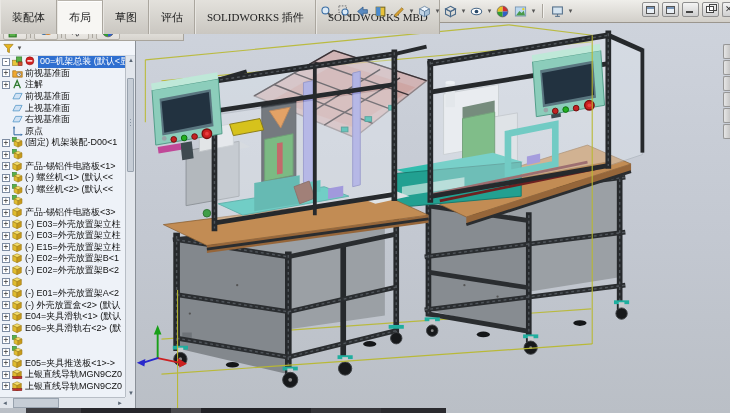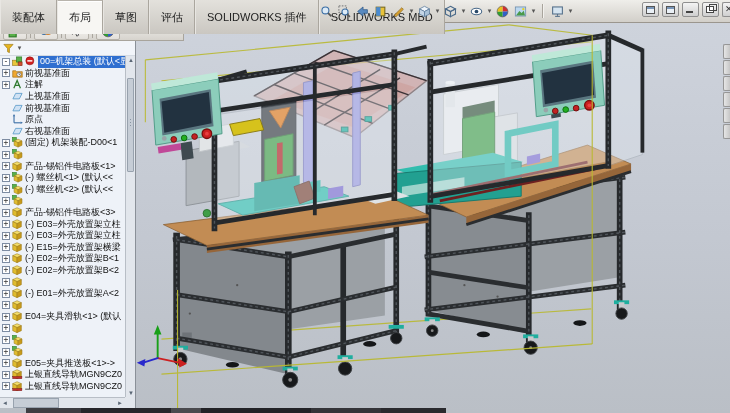--- a/index.html
+++ b/index.html
@@ -3,21 +3,21 @@
 <meta charset="utf-8">
 <style>
   html,body{margin:0;padding:0;}
   body{width:730px;height:413px;position:relative;overflow:hidden;
        font-family:"Liberation Sans",sans-serif;background:#c9ced7;
        -webkit-font-smoothing:antialiased;}
   
   .topbar{position:absolute;top:0;left:0;width:730px;height:22px;
     background:linear-gradient(180deg,#efeeea,#d2cfc9);
     border-bottom:1px solid #9b968e;z-index:30;}
-  .tabs{display:flex;height:34px;align-items:stretch;}
+  .tabs{display:flex;height:34px;align-items:stretch;font-family:Liberation Serif, serif;}
   .tab{display:flex;align-items:center;padding:0 11px;font-size:11px;color:#222;
     border-right:1px solid #aaa69e;border-left:1px solid #e8e6e2;
     background:linear-gradient(180deg,#e3e1dc,#cac7c1);white-space:nowrap;cursor:default;}
   .tab.active{background:#f7f6f3;border-top:1px solid #b8b4ac;box-shadow:inset 0 1px 0 #fff;}
   .headsup{position:absolute;left:318px;top:2px;display:flex;align-items:center;gap:1px;height:18px;}
   .hbtn{width:17px;height:16px;display:flex;align-items:center;justify-content:center;border-radius:2px;}
   .hbtn svg{display:block;}
   .hcaret{font-size:7px;color:#555;width:7px;text-align:center;}
   .hdivider{width:1px;height:14px;background:#a8a49c;margin:0 4px;border-right:1px solid #f2f1ee;}
   .wincontrols{position:absolute;right:0;top:2px;display:flex;gap:3px;height:15px;align-items:center;}
@@ -529,53 +529,53 @@
         </span>
         <span class="tlabel">注解</span>
       </div>
       <div class="trow">
         <span class="expand none">+</span>
         <span class="ticon">
           <svg width="11" height="11" viewBox="0 0 12 12" xmlns="http://www.w3.org/2000/svg">
             <polygon points="1,8.6 4,2.6 11,2.6 8,8.6" fill="#8cbeeb" fill-opacity="0.3" stroke="#5a9ac8" stroke-width="0.9"></polygon>
           </svg>
         </span>
+        <span class="tlabel">前视基准面</span>
+      </div>
+      <div class="trow">
+        <span class="expand none">+</span>
+        <span class="ticon">
+          <svg width="11" height="11" viewBox="0 0 12 12" xmlns="http://www.w3.org/2000/svg">
+            <polygon points="1,8.6 4,2.6 11,2.6 8,8.6" fill="#8cbeeb" fill-opacity="0.3" stroke="#5a9ac8" stroke-width="0.9"></polygon>
+          </svg>
+        </span>
         <span class="tlabel">上视基准面</span>
       </div>
       <div class="trow">
         <span class="expand none">+</span>
         <span class="ticon">
           <svg width="11" height="11" viewBox="0 0 12 12" xmlns="http://www.w3.org/2000/svg">
             <polygon points="1,8.6 4,2.6 11,2.6 8,8.6" fill="#8cbeeb" fill-opacity="0.3" stroke="#5a9ac8" stroke-width="0.9"></polygon>
           </svg>
         </span>
-        <span class="tlabel">前视基准面</span>
+        <span class="tlabel">右视基准面</span>
       </div>
       <div class="trow">
         <span class="expand none">+</span>
         <span class="ticon">
           <svg width="11" height="11" viewBox="0 0 12 12" xmlns="http://www.w3.org/2000/svg">
             <line x1="2.2" y1="9.6" x2="9.6" y2="9.6" stroke="#3a6ea5" stroke-width="1.2"></line>
             <line x1="2.2" y1="9.6" x2="2.2" y2="2" stroke="#3a6ea5" stroke-width="1.2"></line>
             <polygon points="9.4,8.3 11.8,9.6 9.4,10.9" fill="#3a6ea5"></polygon>
             <polygon points="0.9,2.4 2.2,0 3.5,2.4" fill="#3a6ea5"></polygon>
           </svg>
         </span>
         <span class="tlabel">原点</span>
       </div>
       <div class="trow">
-        <span class="expand none">+</span>
-        <span class="ticon">
-          <svg width="11" height="11" viewBox="0 0 12 12" xmlns="http://www.w3.org/2000/svg">
-            <polygon points="1,8.6 4,2.6 11,2.6 8,8.6" fill="#8cbeeb" fill-opacity="0.3" stroke="#5a9ac8" stroke-width="0.9"></polygon>
-          </svg>
-        </span>
-        <span class="tlabel">右视基准面</span>
-      </div>
-      <div class="trow">
         <span class="expand">+</span>
         <span class="ticon">
           <svg width="11" height="11" viewBox="0 0 12 12" xmlns="http://www.w3.org/2000/svg">
             <rect x="0.4" y="0.4" width="4.4" height="4.4" fill="#58b048" stroke="#2e7a28" stroke-width="0.6"></rect>
             <polygon points="6.6,2.4 10.9,4.3 6.6,6.2 2.3,4.3" fill="#f4de6a" stroke="#9a7a1a" stroke-width="0.6"></polygon>
             <polygon points="2.3,4.3 6.6,6.2 6.6,11 2.3,9.1" fill="#e0bc2e" stroke="#9a7a1a" stroke-width="0.6"></polygon>
             <polygon points="10.9,4.3 6.6,6.2 6.6,11 10.9,9.1" fill="#c89a1a" stroke="#9a7a1a" stroke-width="0.6"></polygon>
           </svg>
         </span>
         <span class="tlabel">(固定) 机架装配-D00&lt;1</span>
@@ -672,21 +672,21 @@
       </div>
       <div class="trow">
         <span class="expand">+</span>
         <span class="ticon">
           <svg width="11" height="11" viewBox="0 0 12 12" xmlns="http://www.w3.org/2000/svg">
             <polygon points="5.5,0.8 10.2,2.9 5.5,5 0.8,2.9" fill="#f4de6a" stroke="#9a7a1a" stroke-width="0.6"></polygon>
             <polygon points="0.8,2.9 5.5,5 5.5,10.5 0.8,8.4" fill="#e0bc2e" stroke="#9a7a1a" stroke-width="0.6"></polygon>
             <polygon points="10.2,2.9 5.5,5 5.5,10.5 10.2,8.4" fill="#c89a1a" stroke="#9a7a1a" stroke-width="0.6"></polygon>
           </svg>
         </span>
-        <span class="tlabel">(-) E15=外壳放置架横梁</span>
+        <span class="tlabel">(-) E15=外壳放置架立柱</span>
       </div>
       <div class="trow">
         <span class="expand">+</span>
         <span class="ticon">
           <svg width="11" height="11" viewBox="0 0 12 12" xmlns="http://www.w3.org/2000/svg">
             <polygon points="5.5,0.8 10.2,2.9 5.5,5 0.8,2.9" fill="#f4de6a" stroke="#9a7a1a" stroke-width="0.6"></polygon>
             <polygon points="0.8,2.9 5.5,5 5.5,10.5 0.8,8.4" fill="#e0bc2e" stroke="#9a7a1a" stroke-width="0.6"></polygon>
             <polygon points="10.2,2.9 5.5,5 5.5,10.5 10.2,8.4" fill="#c89a1a" stroke="#9a7a1a" stroke-width="0.6"></polygon>
           </svg>
         </span>
@@ -726,20 +726,21 @@
       </div>
       <div class="trow">
         <span class="expand">+</span>
         <span class="ticon">
           <svg width="11" height="11" viewBox="0 0 12 12" xmlns="http://www.w3.org/2000/svg">
             <polygon points="5.5,0.8 10.2,2.9 5.5,5 0.8,2.9" fill="#f4de6a" stroke="#9a7a1a" stroke-width="0.6"></polygon>
             <polygon points="0.8,2.9 5.5,5 5.5,10.5 0.8,8.4" fill="#e0bc2e" stroke="#9a7a1a" stroke-width="0.6"></polygon>
             <polygon points="10.2,2.9 5.5,5 5.5,10.5 10.2,8.4" fill="#c89a1a" stroke="#9a7a1a" stroke-width="0.6"></polygon>
           </svg>
         </span>
+        <span class="tlabel">(-) 外壳放置盒&lt;2&gt; (默认</span>
       </div>
       <div class="trow">
         <span class="expand">+</span>
         <span class="ticon">
           <svg width="11" height="11" viewBox="0 0 12 12" xmlns="http://www.w3.org/2000/svg">
             <polygon points="5.5,0.8 10.2,2.9 5.5,5 0.8,2.9" fill="#f4de6a" stroke="#9a7a1a" stroke-width="0.6"></polygon>
             <polygon points="0.8,2.9 5.5,5 5.5,10.5 0.8,8.4" fill="#e0bc2e" stroke="#9a7a1a" stroke-width="0.6"></polygon>
             <polygon points="10.2,2.9 5.5,5 5.5,10.5 10.2,8.4" fill="#c89a1a" stroke="#9a7a1a" stroke-width="0.6"></polygon>
           </svg>
         </span>
@@ -747,20 +748,21 @@
       </div>
       <div class="trow">
         <span class="expand">+</span>
         <span class="ticon">
           <svg width="11" height="11" viewBox="0 0 12 12" xmlns="http://www.w3.org/2000/svg">
             <polygon points="5.5,0.8 10.2,2.9 5.5,5 0.8,2.9" fill="#f4de6a" stroke="#9a7a1a" stroke-width="0.6"></polygon>
             <polygon points="0.8,2.9 5.5,5 5.5,10.5 0.8,8.4" fill="#e0bc2e" stroke="#9a7a1a" stroke-width="0.6"></polygon>
             <polygon points="10.2,2.9 5.5,5 5.5,10.5 10.2,8.4" fill="#c89a1a" stroke="#9a7a1a" stroke-width="0.6"></polygon>
           </svg>
         </span>
+        <span class="tlabel">E06=夹具滑轨右&lt;2&gt; (默</span>
       </div>
       <div class="trow">
         <span class="expand">+</span>
         <span class="ticon">
           <svg width="11" height="11" viewBox="0 0 12 12" xmlns="http://www.w3.org/2000/svg">
             <rect x="0.4" y="0.4" width="4.4" height="4.4" fill="#58b048" stroke="#2e7a28" stroke-width="0.6"></rect>
             <polygon points="6.6,2.4 10.9,4.3 6.6,6.2 2.3,4.3" fill="#f4de6a" stroke="#9a7a1a" stroke-width="0.6"></polygon>
             <polygon points="2.3,4.3 6.6,6.2 6.6,11 2.3,9.1" fill="#e0bc2e" stroke="#9a7a1a" stroke-width="0.6"></polygon>
             <polygon points="10.9,4.3 6.6,6.2 6.6,11 10.9,9.1" fill="#c89a1a" stroke="#9a7a1a" stroke-width="0.6"></polygon>
           </svg>

